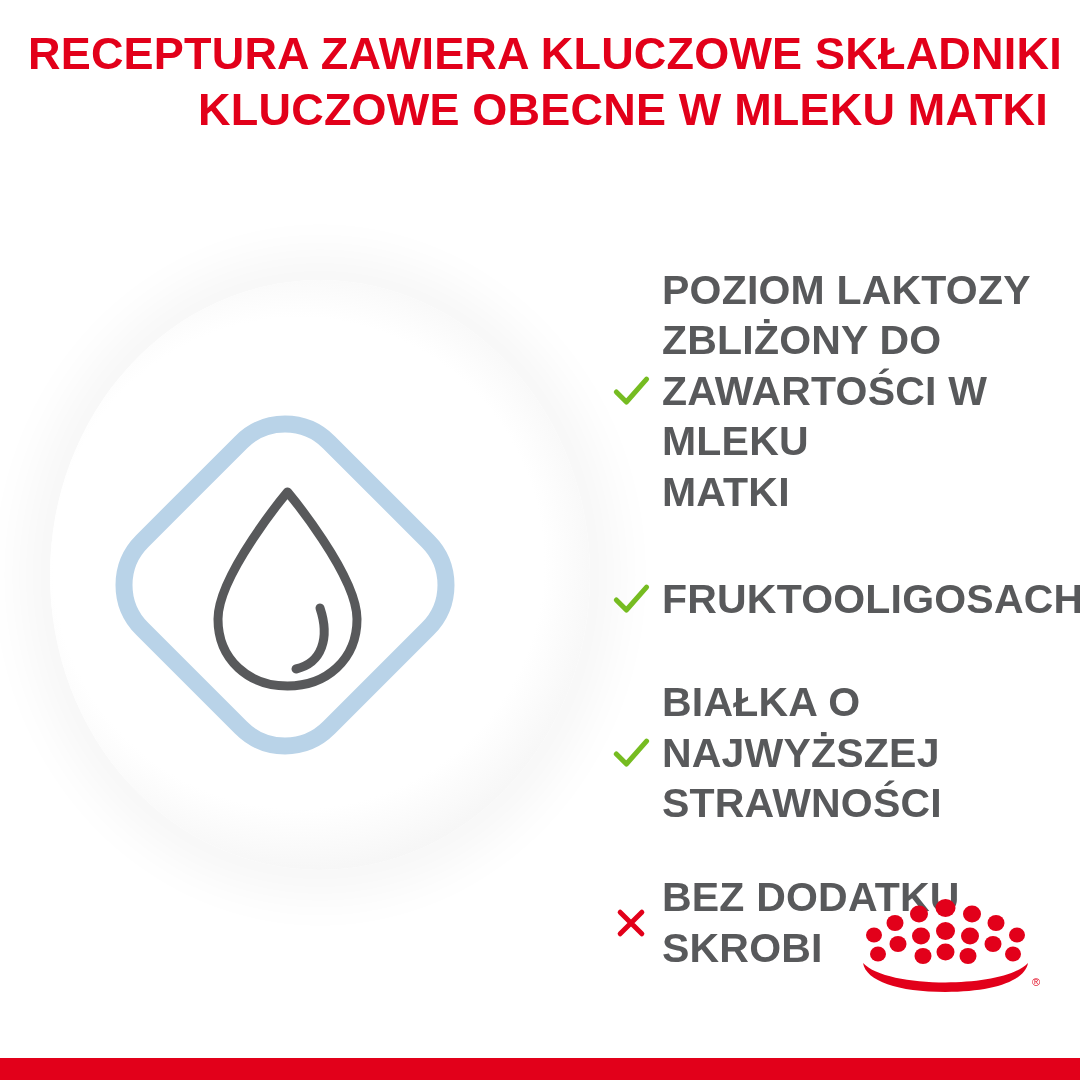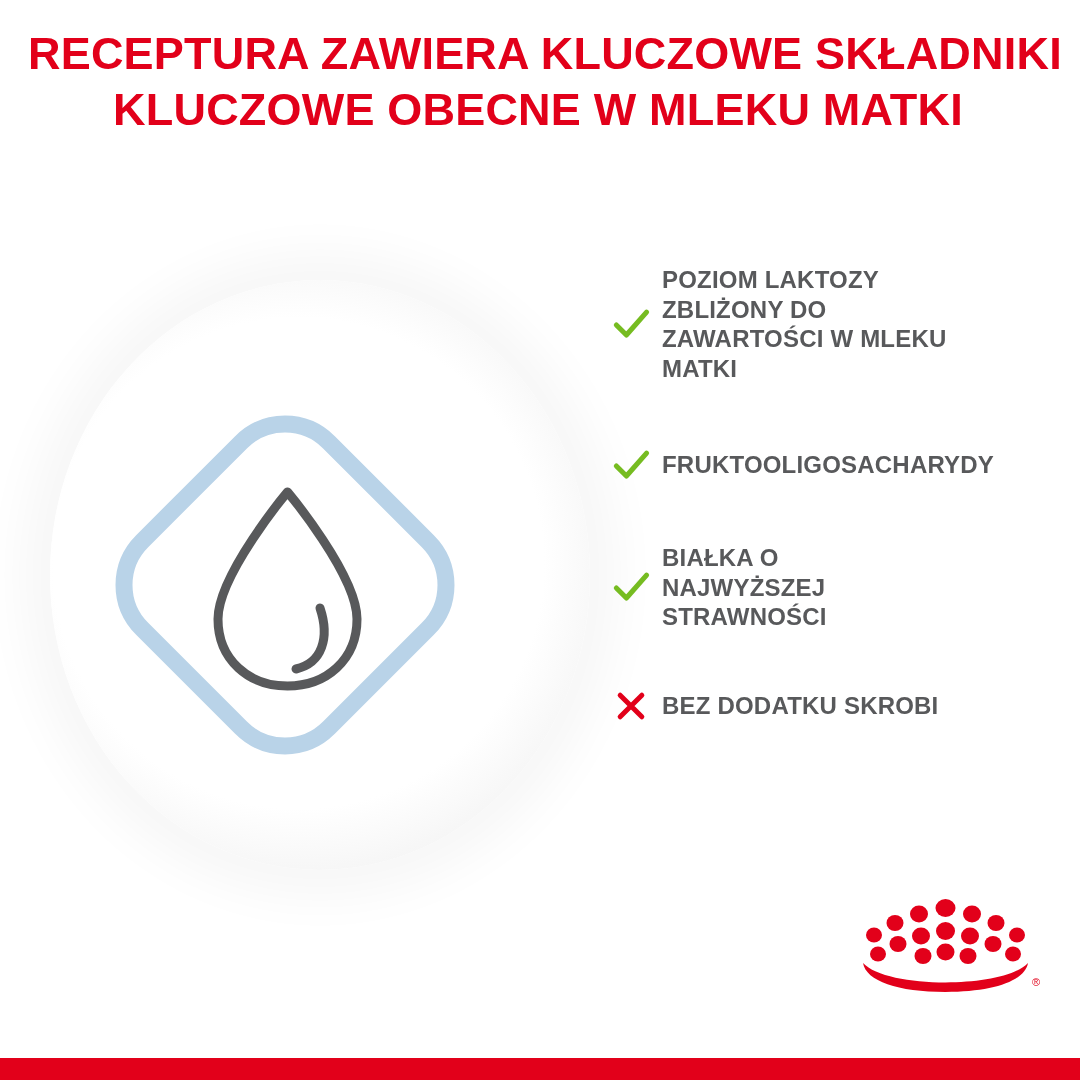--- a/index.html
+++ b/index.html
@@ -21,21 +21,21 @@
     height: 1080px;
     box-sizing: border-box;
   }
 
   
   .headline {
     position: absolute;
     top: 26px;
     left: 0;
     width: 1076px;
-    text-align: center;
+    text-align: right;
     color: #e2001a;
     font-weight: bold;
     font-size: 45px;
     line-height: 1.25;
     letter-spacing: 0.2px;
     padding: 0 28px;
     box-sizing: border-box;
   }
   .headline .line {
     display: block;
@@ -94,21 +94,21 @@
     flex: 0 0 62px;
     width: 62px;
     height: 60px;
     display: flex;
     align-items: center;
     justify-content: center;
   }
   .feature-text {
     color: #58595b;
     font-weight: bold;
-    font-size: 24px;
+    font-size: 41px;
     line-height: 1.23;
     letter-spacing: 0.2px;
     white-space: pre-line;
   }
   .feature.f-1 { margin-bottom: 52px; }
   .feature.f-2 { margin-bottom: 48px; }
   .feature.f-3 { }
 
   
   .logo {

